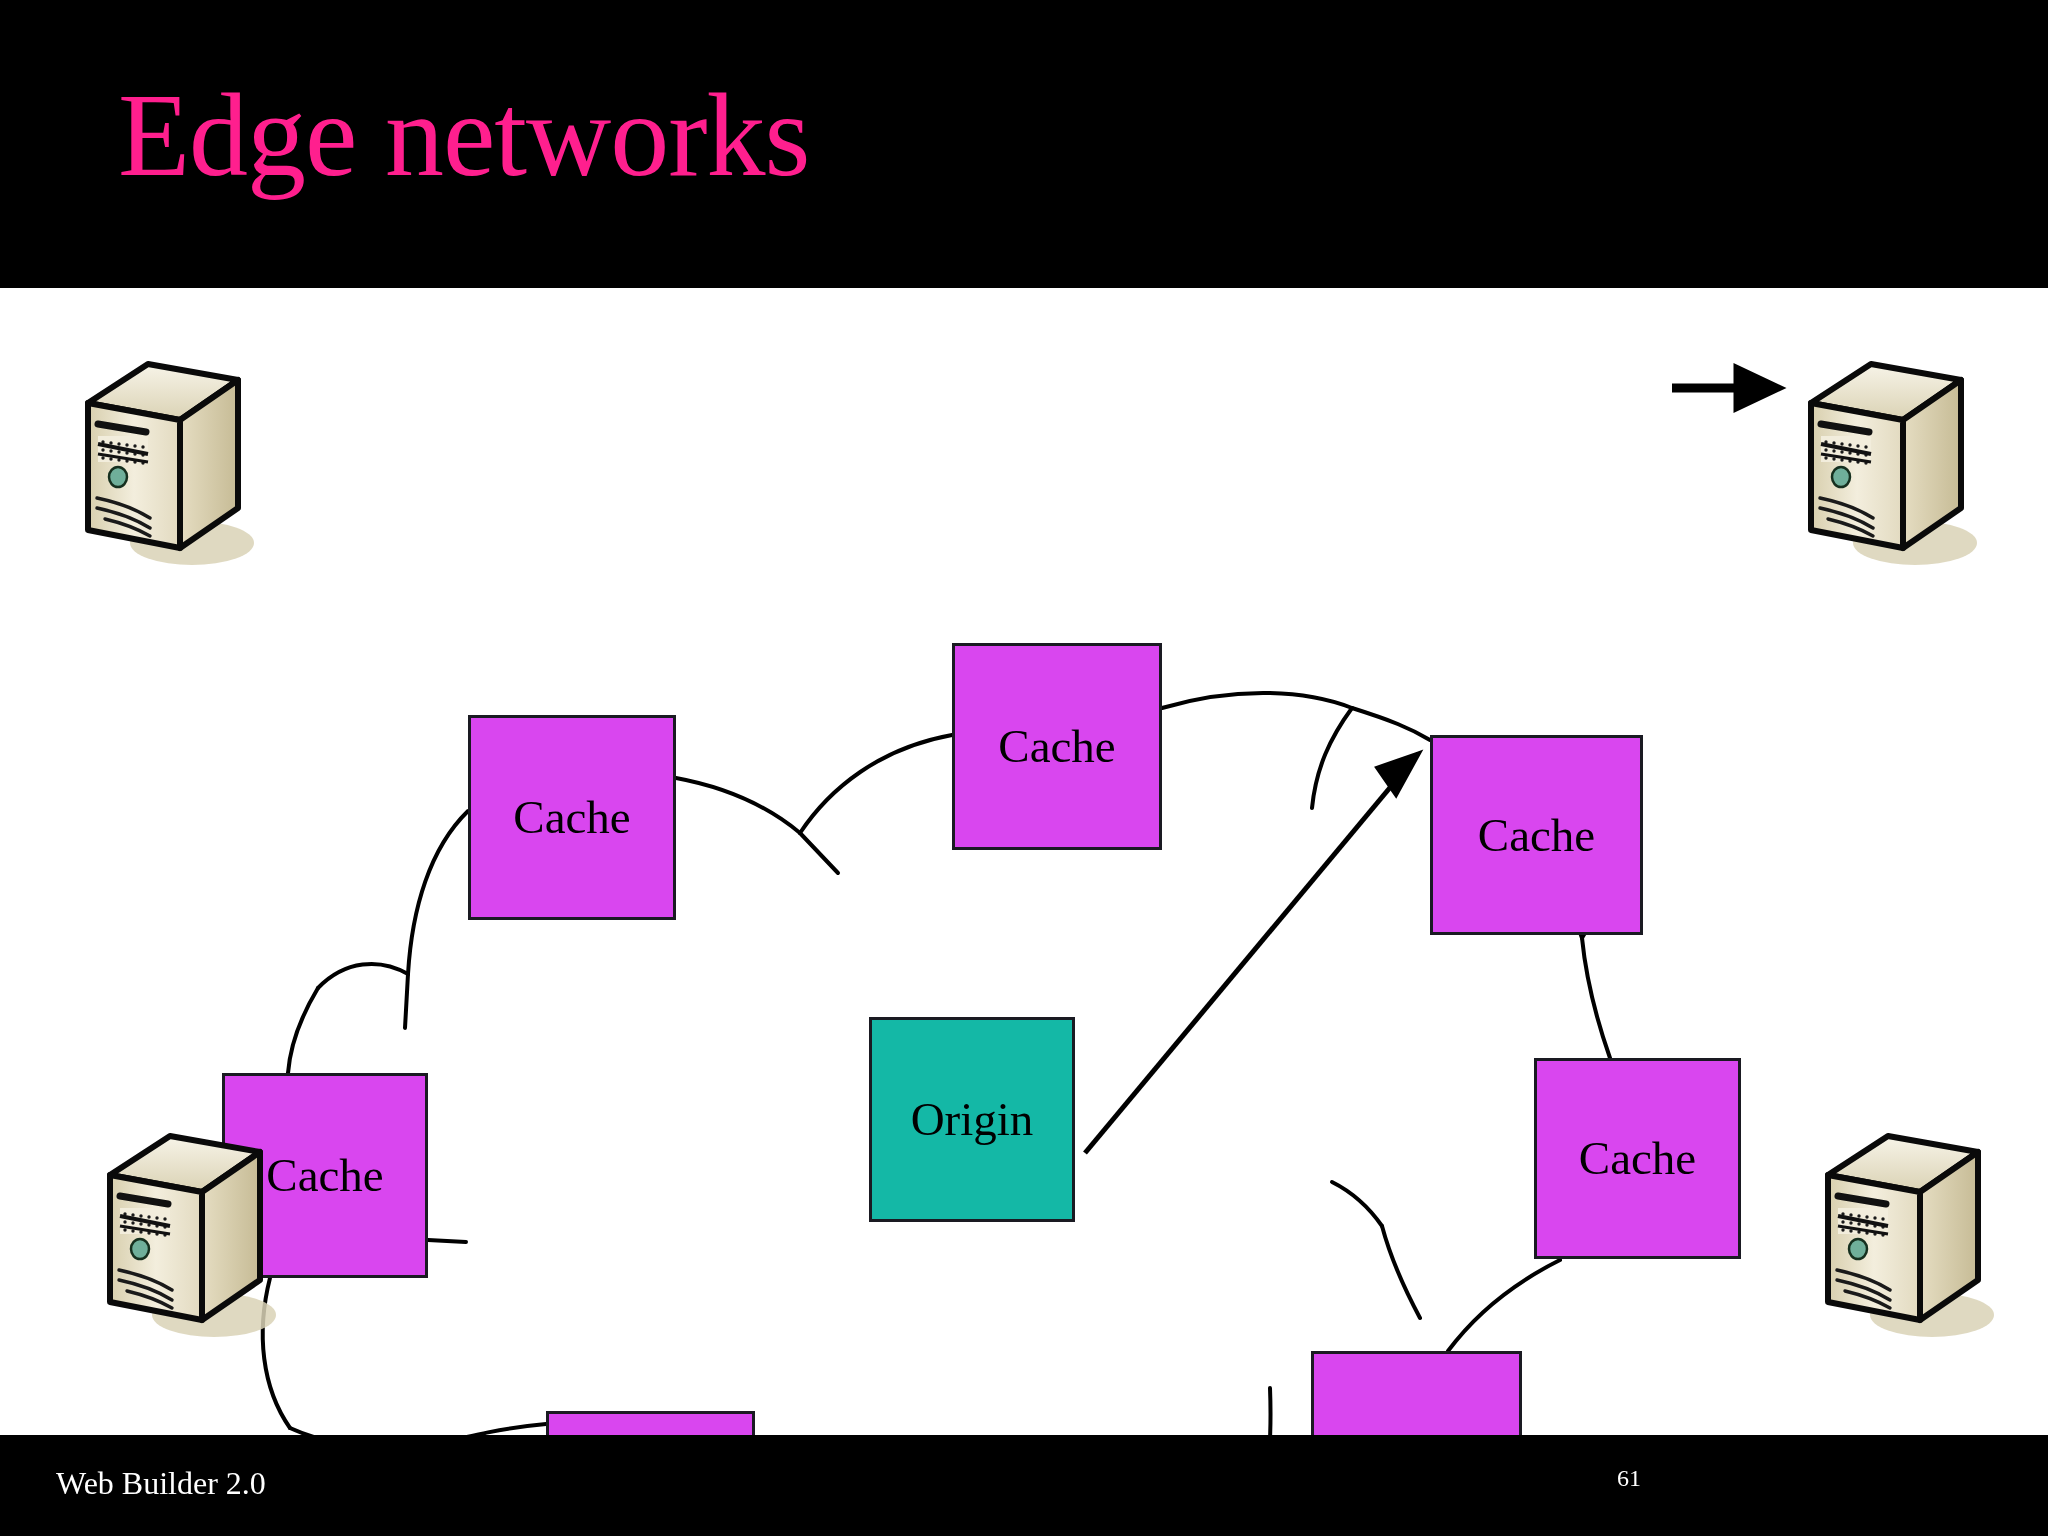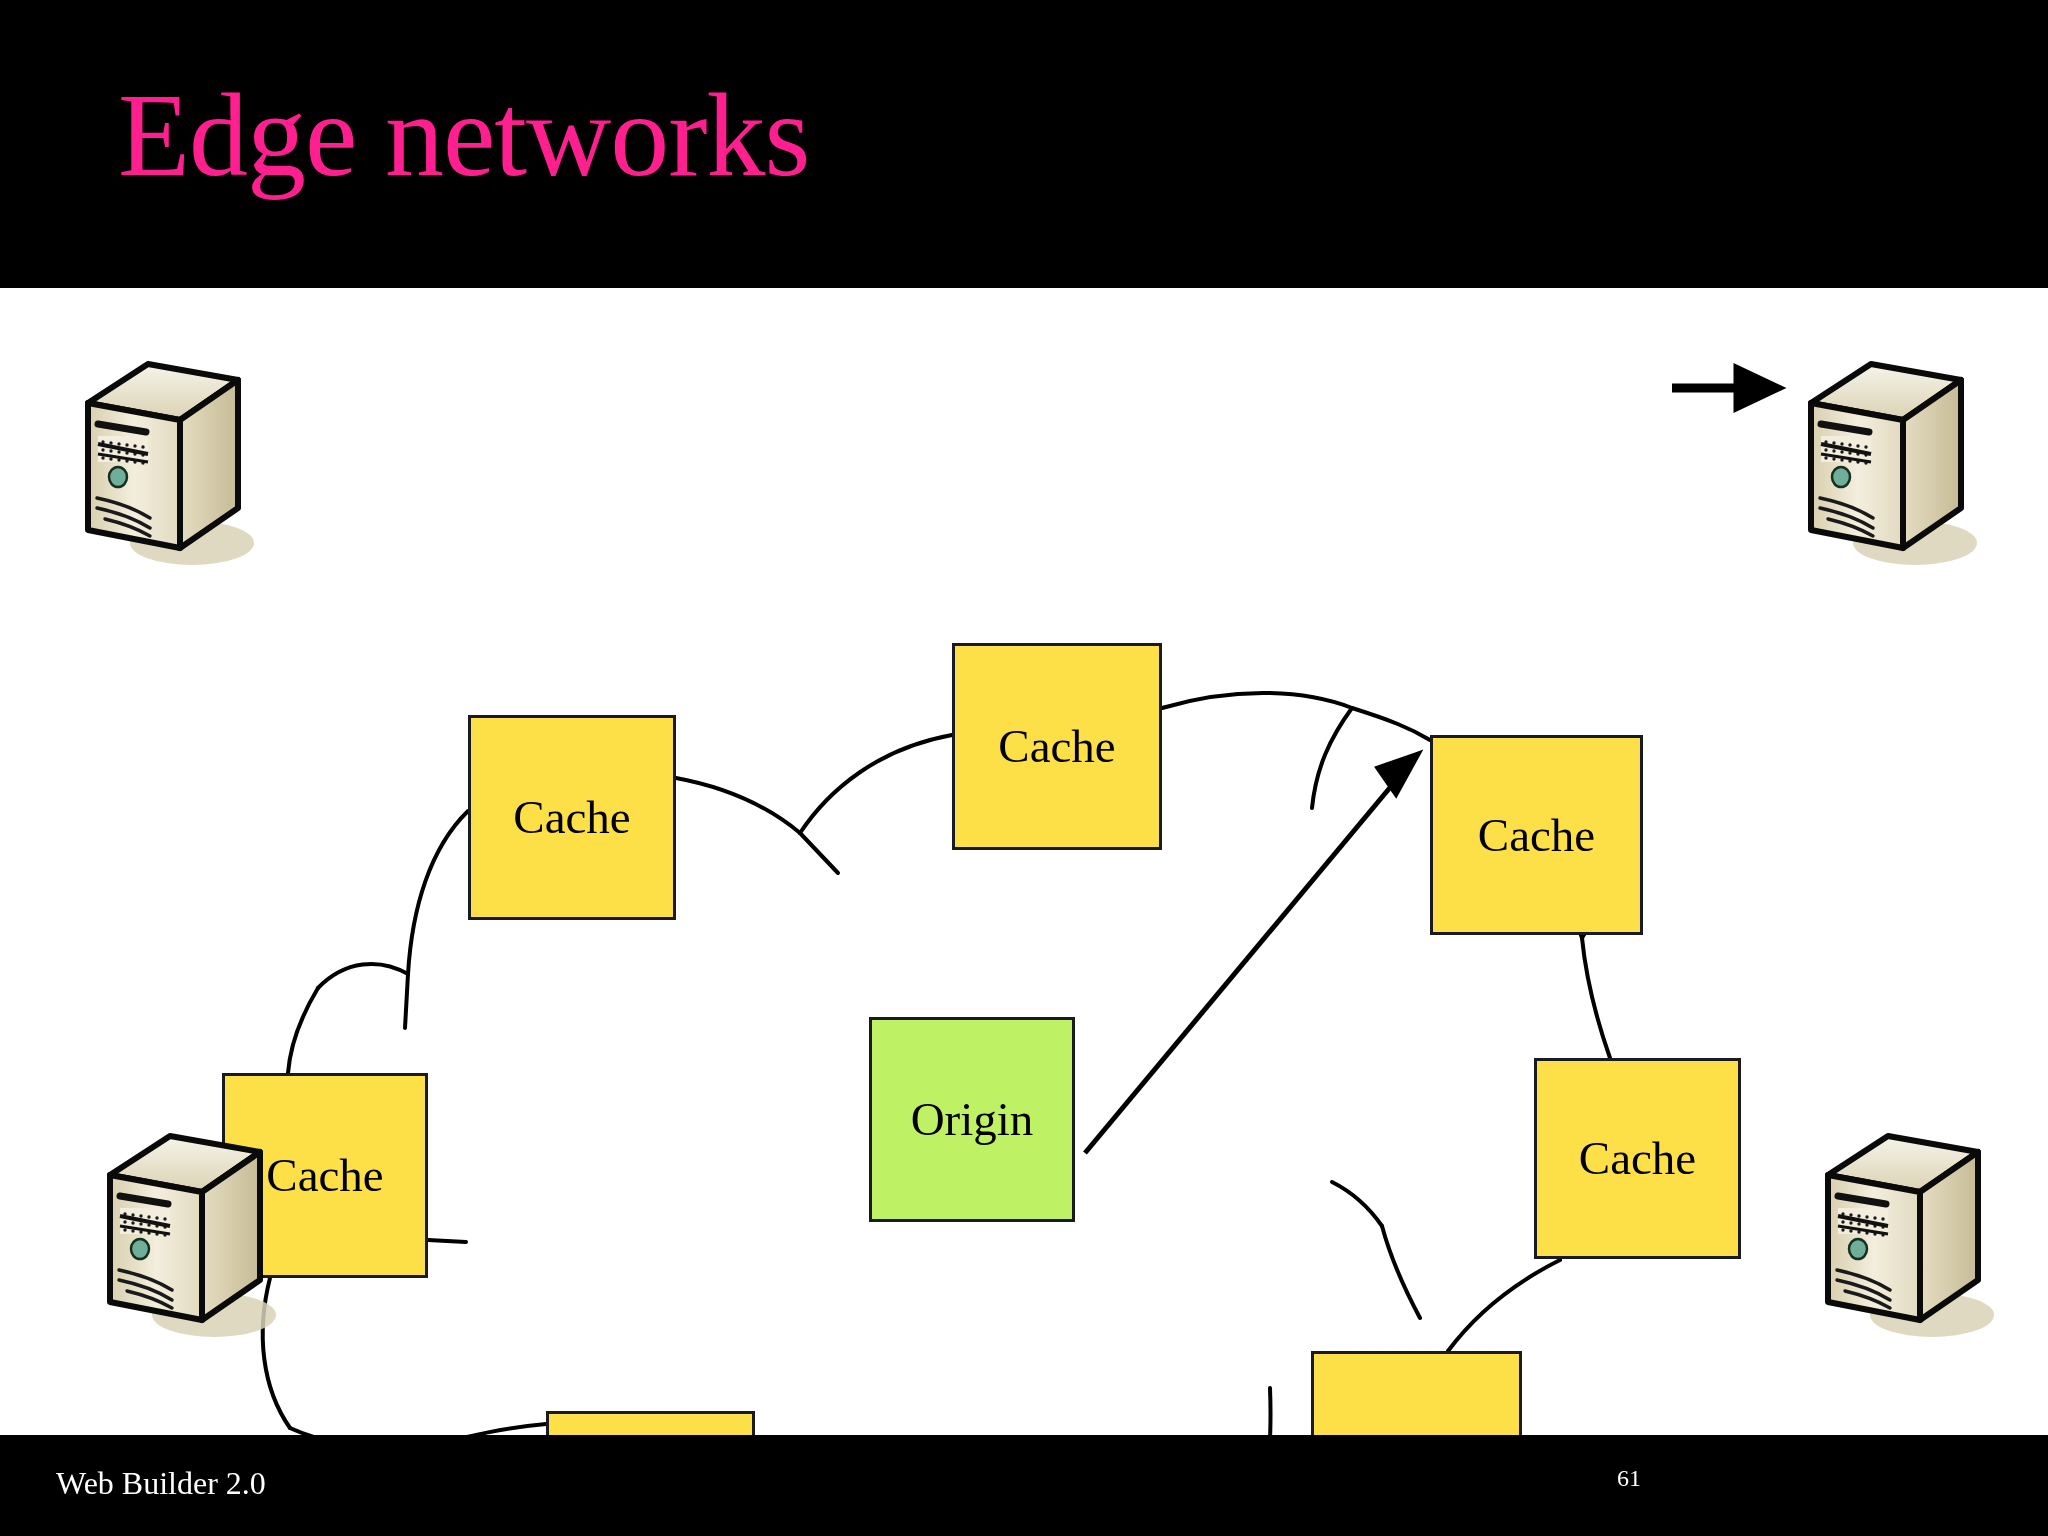--- a/index.html
+++ b/index.html
@@ -12,22 +12,22 @@
     color:#FF1F8E;font-weight:400;letter-spacing:-1px;white-space:nowrap;}
 
   
   #canvas{position:absolute;left:0;top:288px;width:2048px;height:1147px;background:#fff;overflow:hidden;}
   #wires{position:absolute;left:0;top:0;width:2048px;height:1147px;}
 
   
   .node{position:absolute;border:3px solid #1a1a22;box-sizing:border-box;
     display:flex;align-items:center;justify-content:center;}
   .node span{font-size:47px;color:#000;font-weight:400;line-height:1;}
-  .cache{background:#fde047;}
-  .origin{background:#bef264;text-align:center;}
+  .cache{background:#d946ef;}
+  .origin{background:#14b8a6;text-align:center;}
 
   
   #footer-band{position:absolute;left:0;top:1435px;width:1693px;height:101px;background:#000;}
   #footer-left{position:absolute;left:56px;top:30px;color:#fff;font-size:32px;}
   #footer-right{position:absolute;right:52px;top:30px;color:#fff;font-size:24px;}
 
   
   .server{position:absolute;}
 </style>
 </head>

